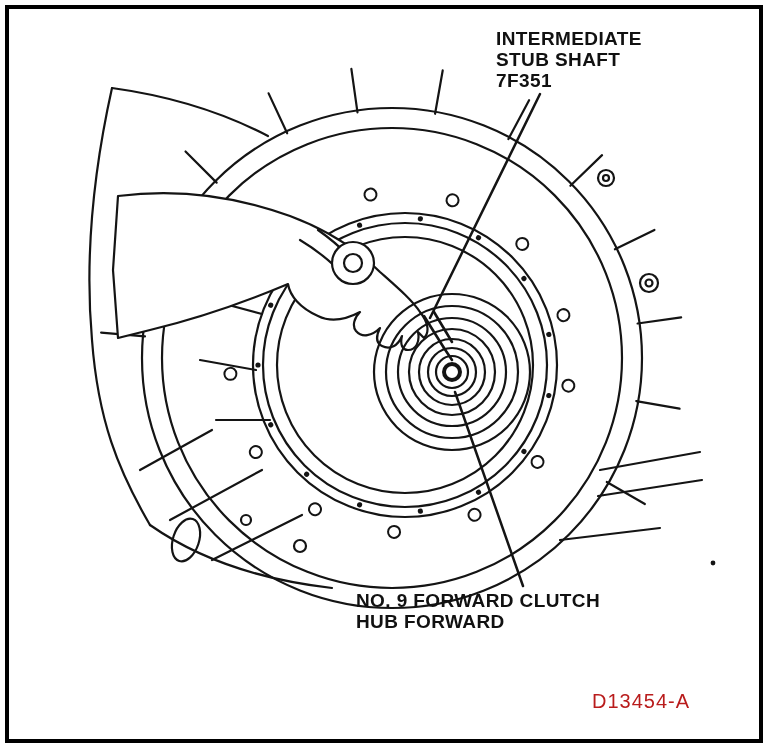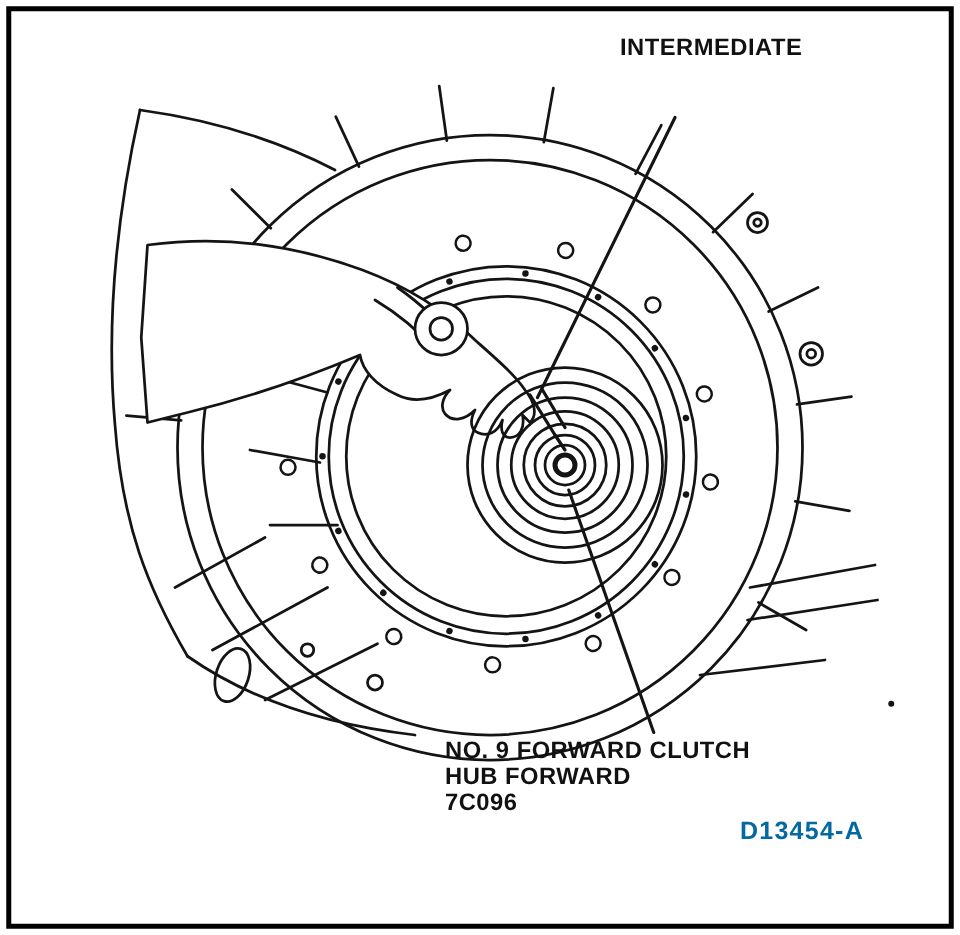--- a/index.html
+++ b/index.html
@@ -22,23 +22,23 @@
     color:#111;
     font-weight:700;
     font-size:19px;
     line-height:21px;
     letter-spacing:0.4px;
     white-space:nowrap;
   }
   .callout span{display:block;}
   .figcode{
     position:absolute;
-    left:592px;top:654px;
-    color:#0369a1;
-    font-weight:700;
+    left:592px;top:690px;
+    color:#b91c1c;
+    font-weight:400;
     font-size:20px;
     letter-spacing:1px;
   }
 </style>
 </head>
 <body>
 
 <div class="stage">
 
   <svg class="art" viewBox="0 0 768 748">
@@ -172,24 +172,25 @@
         <circle cx="452" cy="372" r="8" stroke-width="4"></circle>
       </g>
 
       <line x1="540" y1="94" x2="430" y2="318" stroke-width="2.5"></line>
       <line x1="523" y1="586" x2="455" y2="392" stroke-width="2.5"></line>
     </g>
   </svg>
 
   <div class="callout" style="left:496px;top:28px;">
     <span>INTERMEDIATE</span>
+    <span>STUB SHAFT</span>
+    <span>7F351</span>
   </div>
 
   <div class="callout" style="left:356px;top:590px;">
     <span>NO. 9 FORWARD CLUTCH</span>
     <span>HUB FORWARD</span>
-    <span>7C096</span>
   </div>
 
   <div class="figcode">D13454-A</div>
 
   <div class="frame"></div>
 </div>
 
 </body></html>

